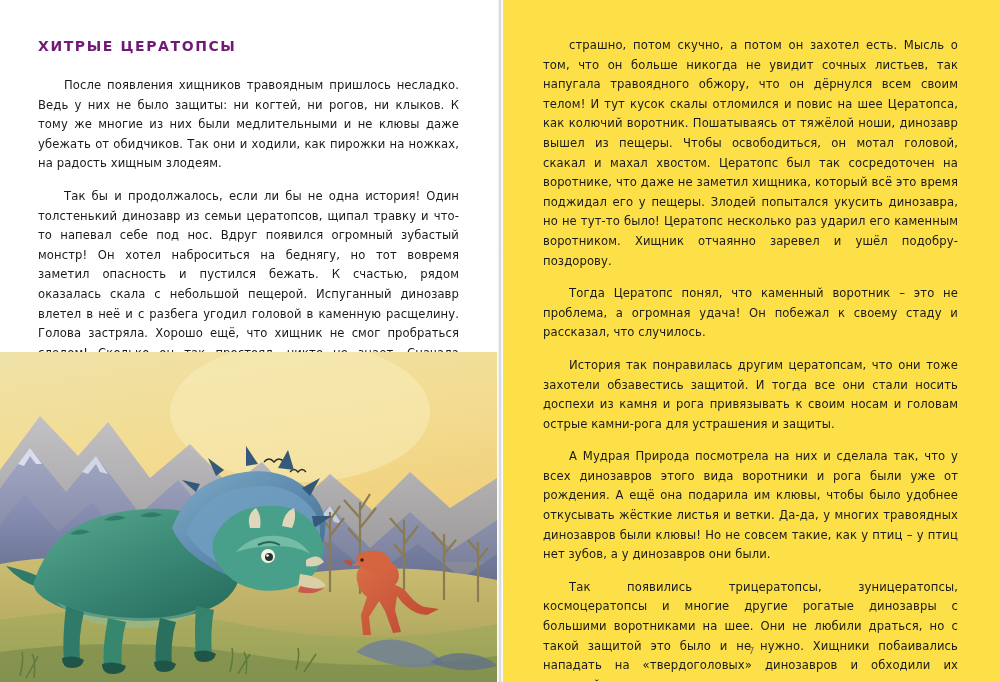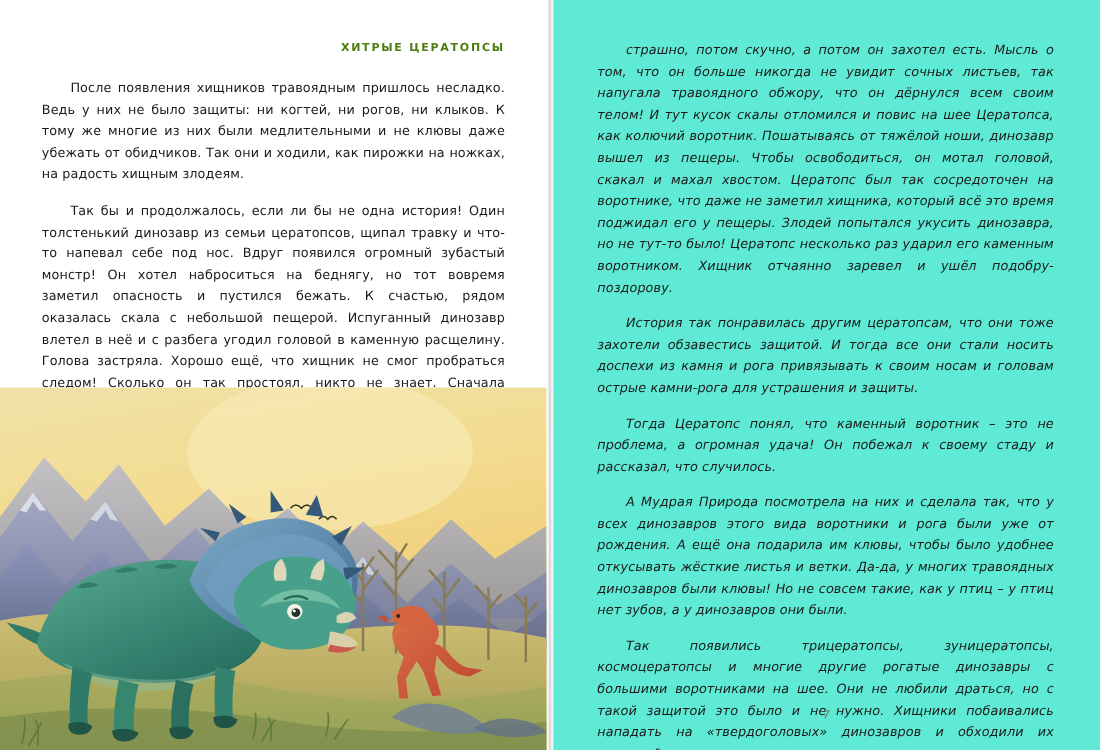--- a/index.html
+++ b/index.html
@@ -28,35 +28,34 @@
     width: 497px;
     background: #ffffff;
   }
   .gutter {
     width: 6px;
     height: 682px;
     background: linear-gradient(to right, #ffffff 0%, #f2f2f2 25%, #cfcfcf 50%, #f2f2f2 75%, #ffffff 100%);
   }
   .page-right {
     width: 497px;
-    background: #5eead4;
-    font-style: italic;
+    background: #fde047;
   }
 
   
   .left-inner {
     padding: 28px 38px 0 38px;
   }
   .chapter-title {
     font-family: "DejaVu Sans", sans-serif;
-    font-size: 10px;
+    font-size: 14px;
     font-weight: bold;
     letter-spacing: 1.6px;
-    color: #4d7c0f;
-    text-align: right;
+    color: #701a75;
+    text-align: left;
     margin: 10px 0 22px 0;
     text-transform: uppercase;
   }
   p.body {
     font-family: "DejaVu Sans", sans-serif;
     font-size: 11.6px;
     line-height: 19.6px;
     color: #1a1a1a;
     text-align: justify;
     text-indent: 26px;
@@ -265,21 +264,21 @@
         </g>
       </svg>
     </div>
   </div>
 
   <div class="gutter"></div>
 
   <div class="page page-right">
     <div class="right-inner">
       <p class="body">страшно, потом скучно, а потом он захотел есть. Мысль о том, что он больше никогда не увидит сочных листьев, так напугала травоядного обжору, что он дёрнулся всем своим телом! И тут кусок скалы отломился и повис на шее Цератопса, как колючий воротник. Пошатываясь от тяжёлой ноши, динозавр вышел из пещеры. Чтобы освободиться, он мотал головой, скакал и махал хвостом. Цератопс был так сосредоточен на воротнике, что даже не заметил хищника, который всё это время поджидал его у пещеры. Злодей попытался укусить динозавра, но не тут-то было! Цератопс несколько раз ударил его каменным воротником. Хищник отчаянно заревел и ушёл подобру-поздорову.</p>
+      <p class="body">Тогда Цератопс понял, что каменный воротник – это не проблема, а огромная удача! Он побежал к своему стаду и рассказал, что случилось.</p>
       <p class="body">История так понравилась другим цератопсам, что они тоже захотели обзавестись защитой. И тогда все они стали носить доспехи из камня и рога привязывать к своим носам и головам острые камни-рога для устрашения и защиты.</p>
-      <p class="body">Тогда Цератопс понял, что каменный воротник – это не проблема, а огромная удача! Он побежал к своему стаду и рассказал, что случилось.</p>
       <p class="body">А Мудрая Природа посмотрела на них и сделала так, что у всех динозавров этого вида воротники и рога были уже от рождения. А ещё она подарила им клювы, чтобы было удобнее откусывать жёсткие листья и ветки. Да-да, у многих травоядных динозавров были клювы! Но не совсем такие, как у птиц – у птиц нет зубов, а у динозавров они были.</p>
       <p class="body">Так появились трицератопсы, зуницератопсы, космоцератопсы и многие другие рогатые динозавры с большими воротниками на шее. Они не любили драться, но с такой защитой это было и не нужно. Хищники побаивались нападать на «твердоголовых» динозавров и обходили их стороной.</p>
     </div>
     <div class="folio">7</div>
   </div>
 
 </div>
 
 </body></html>

